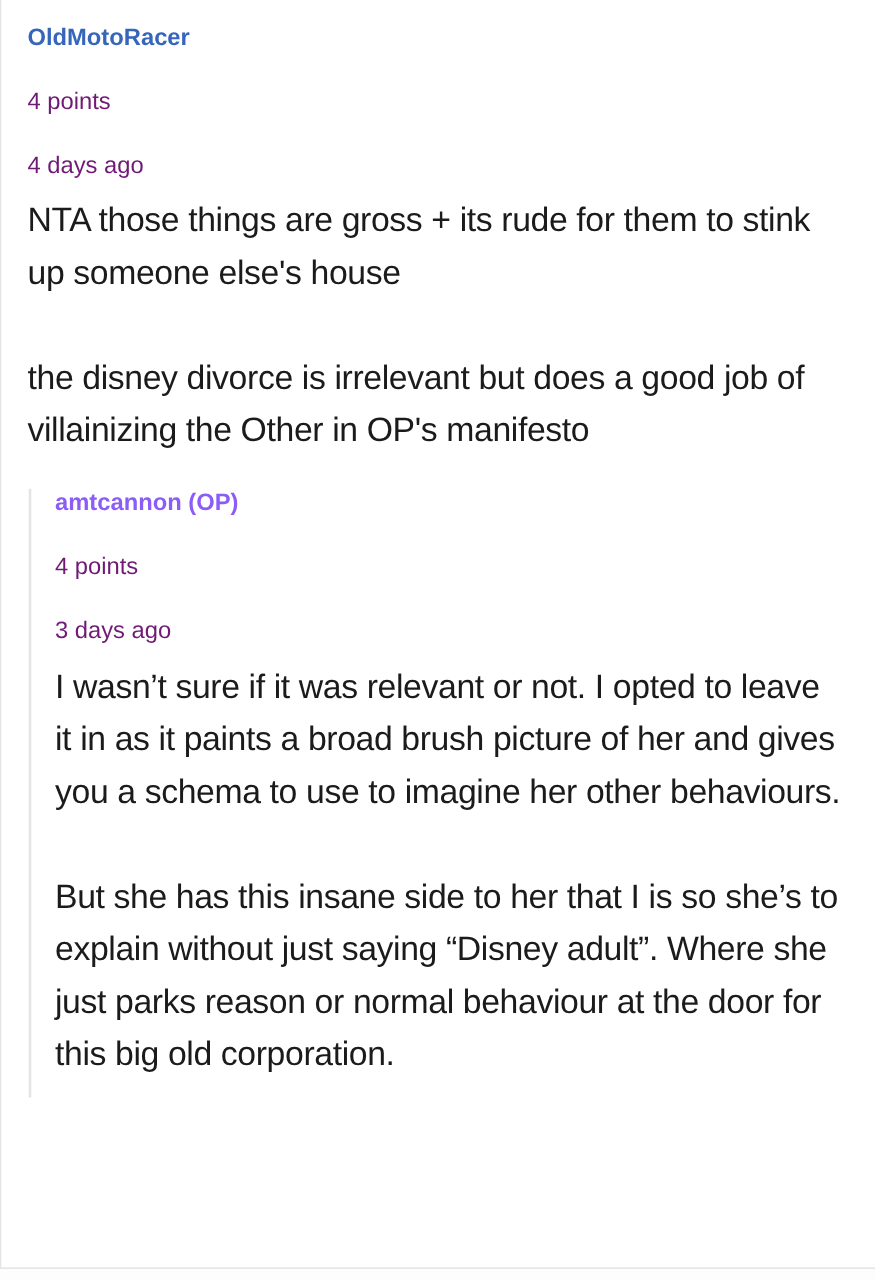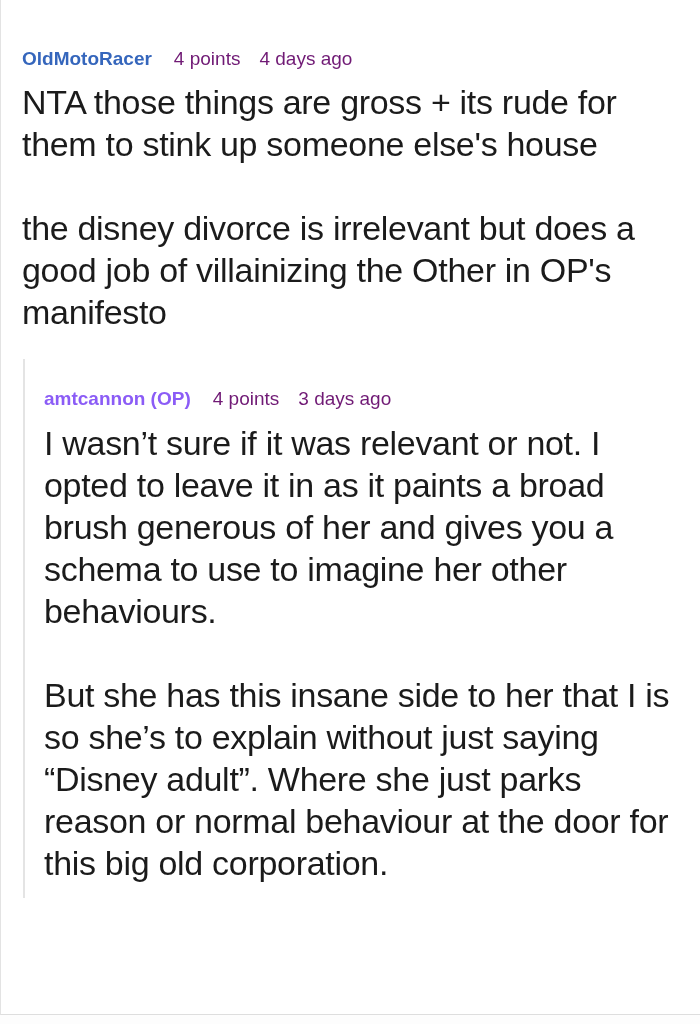--- a/index.html
+++ b/index.html
@@ -24,38 +24,39 @@
     border-bottom: 1px solid #dedede;
     padding: 19px 26px 0 21px;
     overflow: hidden;
   }
   .comment-header {
     display: flex;
     align-items: baseline;
     font-size: 19px;
     line-height: 23px;
     margin: 0 0 11px 0;
+    flex-direction: column;
   }
   .author {
     font-weight: bold;
     margin-right: 22px;
     cursor: pointer;
     text-decoration: none;
   }
   .author.blue   { color: #3566bc; }
   .author.orange { color: #8b5cf6; }
   .meta {
     color: #701a75;
     margin-right: 19px;
     font-weight: normal;
     margin-top: 28px;
   }
   .comment-body {
     color: #1b1b1b;
-    font-size: 34px;
+    font-size: 27px;
     line-height: 42px;
     letter-spacing: -0.3px;
   }
   .comment-body p {
     margin: 0 0 42px 0;
   }
   .comment-body p:last-child {
     margin-bottom: 0;
   }
   .reply {
@@ -86,20 +87,20 @@
         <p>the disney divorce is irrelevant but does a good job of villainizing the Other in OP's manifesto</p>
       </div>
 
       <div class="reply">
         <div class="comment-header">
           <span class="author orange">amtcannon (OP)</span>
           <span class="meta">4 points</span>
           <span class="meta">3 days ago</span>
         </div>
         <div class="comment-body">
-          <p>I wasn’t sure if it was relevant or not. I opted to leave it in as it paints a broad brush generous of her and gives you a schema to use to imagine her other behaviours.</p>
+          <p>I wasn’t sure if it was relevant or not. I opted to leave it in as it paints a broad brush picture of her and gives you a schema to use to imagine her other behaviours.</p>
           <p>But she has this insane side to her that I is so she’s to explain without just saying “Disney adult”. Where she just parks reason or normal behaviour at the door for this big old corporation.</p>
         </div>
       </div>
     </div>
 
   </div>
 </div>
 
 </body></html>

